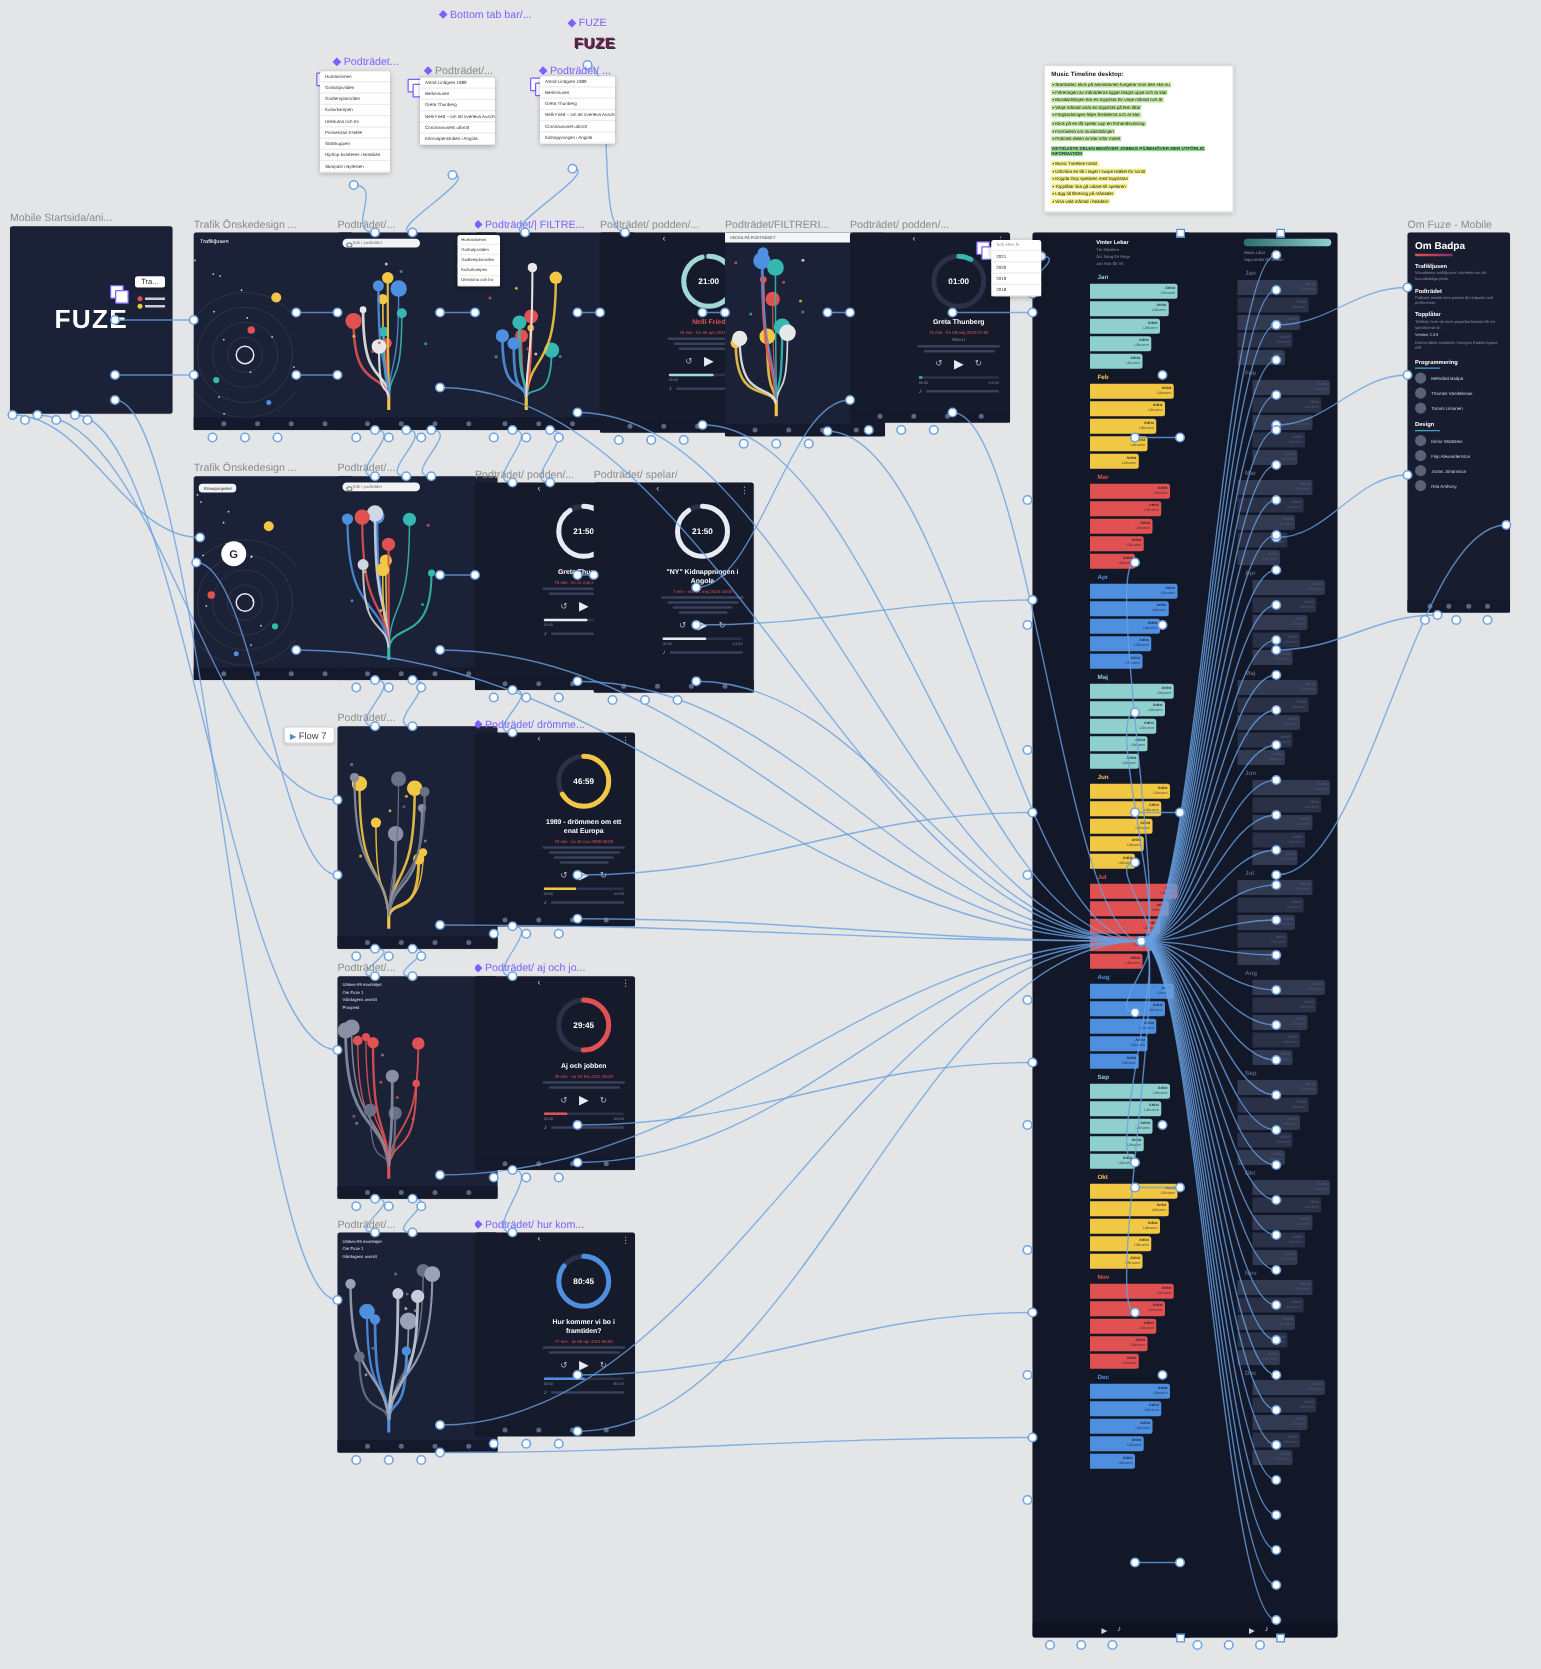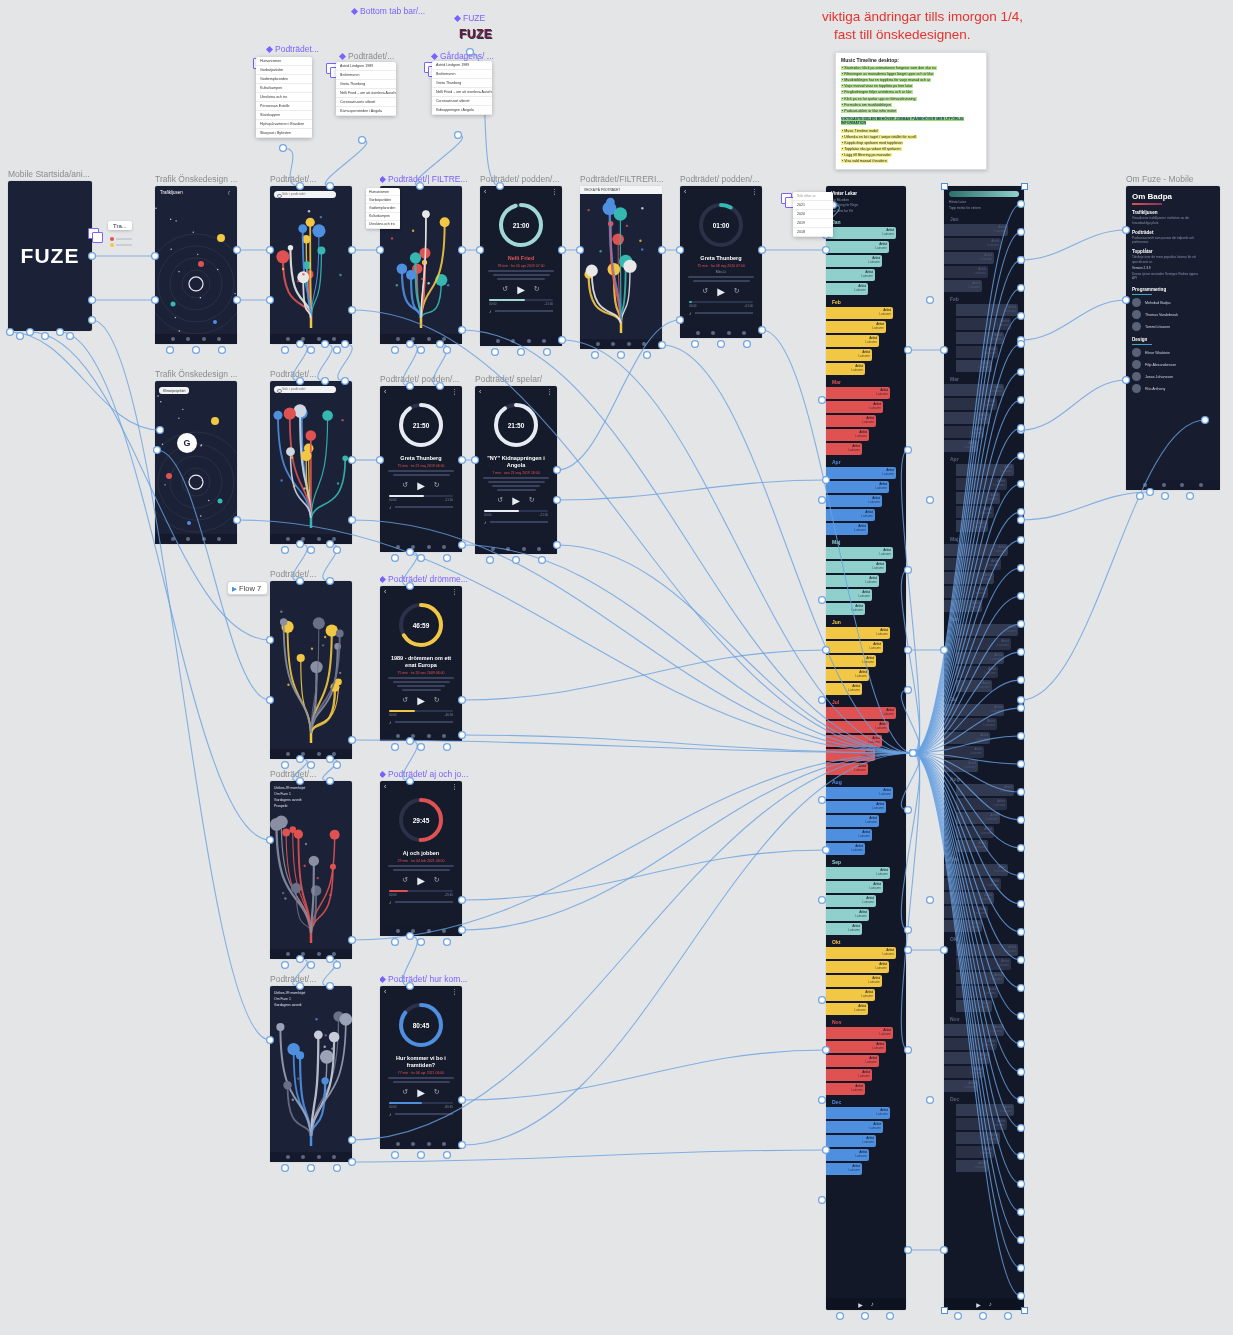--- a/index.html
+++ b/index.html
@@ -1,20 +1,20 @@
 <!DOCTYPE html>
 <html><head>
 <meta charset="utf-8">
 <style>
   html,body{margin:0;padding:0;background:#e4e5e6;font-family:"Liberation Sans","DejaVu Sans",sans-serif;}
   #canvas{position:relative;width:1233px;height:1335px;background:#e4e5e6;overflow:hidden;}
   
   #wires{position:absolute;left:0;top:0;width:1233px;height:1335px;z-index:5;pointer-events:none;}
   
-  .frame{position:absolute;background:#1b2136;border-radius:2px;z-index:2;box-shadow:0 0 0 .5px rgba(0,0,0,.08);}
+  .frame{position:absolute;background:#1b2136;border-radius:2px;z-index:2;box-shadow:0 0 0 .5px rgba(0,0,0,.08);padding-left:46px;}
   .frame-label{position:absolute;top:-12px;left:0;font-size:8.5px;color:#8b8b8b;white-space:nowrap;max-width:108px;overflow:hidden;text-overflow:ellipsis;}
   .frame-label.purple{color:#7b61ff;}
   .dia{display:inline-block;width:5px;height:5px;background:#7b61ff;transform:rotate(45deg);margin-right:3px;vertical-align:middle;}
   .tabbar{position:absolute;left:0;right:0;bottom:0;height:10px;background:#141a2b;display:flex;align-items:center;justify-content:space-around;padding:0 10px;}
   .tabbar i{width:4px;height:4px;border-radius:50%;background:#5d6780;}
   
   .home-logo{position:absolute;left:0;right:0;top:42%;text-align:center;color:#fff;font-weight:bold;font-size:21px;letter-spacing:1px;}
   
   .player{display:flex;flex-direction:column;align-items:center;background:#161b2c;}
   .p-top{width:100%;display:flex;justify-content:space-between;color:#cfd6e4;font-size:7px;padding:2px 4px 0;box-sizing:border-box;}
@@ -1265,21 +1265,21 @@
         </div>
         <div class="tl-bar ghost" style="width: 32px; background: rgb(50, 58, 82); margin-left: 12px;">
           <div class="bl1">Artist</div>
           <div class="bl2">Låtnamn</div>
         </div>
         <div class="tl-controls">
           <div>▶</div>
           <div>♪</div>
         </div>
       </div>
-      <div class="frame of" style="left: 1126px; top: 186px; width: 94px; height: 304px;">
+      <div class="frame of" style="left: 1126px; top: 186px; width: 82px; height: 304px;">
         <div class="frame-label">Om Fuze - Mobile</div>
         <div class="of-title">Om Badpa</div>
         <div class="of-underline"></div>
         <div class="of-h">Trafikljusen</div>
         <div class="of-p">Visualiserar trafikljusen i närheten av din huvudsakliga plats.</div>
         <div class="of-h">Podträdet</div>
         <div class="of-p">Podcast-avsnitt som passar din tidpunkt och preferenser.</div>
         <div class="of-h">Topplåtar</div>
         <div class="of-p">Tidslinje över de mest populära låtarna för ett specificerat år.</div>
         <div class="of-p" style="color: rgb(207, 214, 228);">Version 2.3.9</div>
@@ -1740,21 +1740,21 @@
   <div class="copy-icon" style="left:326px;top:63px;"></div>
   <div class="mini-card" id="card2" style="left:336px;top:62px;width:60px;">
       <div>Astrid Lindgren 1989</div>
       <div>Berlinmuren</div>
       <div>Greta Thunberg</div>
       <div>Nelli Fried – om att överleva Auschwitz</div>
       <div>Coronavirusets utbrott</div>
       <div>Kärnvapenstriden i Angola</div>
     </div>
 
-  <div class="top-label" style="left:432px;top:51px;"><span class="dia"></span><span>Gårdagens/ ...</span></div>
+  <div class="top-label" style="left:432px;top:51px;"><span class="dia"></span><span>Podträdet/ ...</span></div>
   <div class="copy-icon" style="left:424px;top:62px;"></div>
   <div class="mini-card" id="card3" style="left:432px;top:61px;width:60px;">
       <div>Astrid Lindgren 1989</div>
       <div>Berlinmuren</div>
       <div>Greta Thunberg</div>
       <div>Nelli Fried – om att överleva Auschwitz</div>
       <div>Coronaviruset utbrott</div>
       <div>Kidnappningen i Angola</div>
     </div>
 
@@ -1773,24 +1773,20 @@
       <div title="Infart">
         <i style="background: rgb(224, 82, 82);"></i>
         <s></s>
       </div>
       <div title="Avgång">
         <i style="background: rgb(242, 199, 68);"></i>
         <s></s>
       </div>
     </div>
 
-  <div class="rednote">
-    <div class="l1">viktiga ändringar tills imorgon 1/4,</div>
-    <div class="l2">fast till önskedesignen.</div>
-  </div>
 
   <div class="notes" id="notesCard">
     <div class="nt">Music Timeline desktop:</div>
     <div id="notesGreen">
         <div class="ni g"><span>▪ Startsidan: klick på animationen fungerar som den ska nu</span></div>
         <div class="ni g"><span>▪ Filtreringen av månaderna ligger längst uppe och är klar</span></div>
         <div class="ni g"><span>▪ Musiktidslinjen har en topplista för varje månad och år</span></div>
         <div class="ni g"><span>▪ Varje månad visar en topplista på fem låtar</span></div>
         <div class="ni g"><span>▪ Färgkodningen följer årstiderna och är klar</span></div>
         <div class="ni g"><span>▪ Klick på en låt spelar upp en förhandsvisning</span></div>

